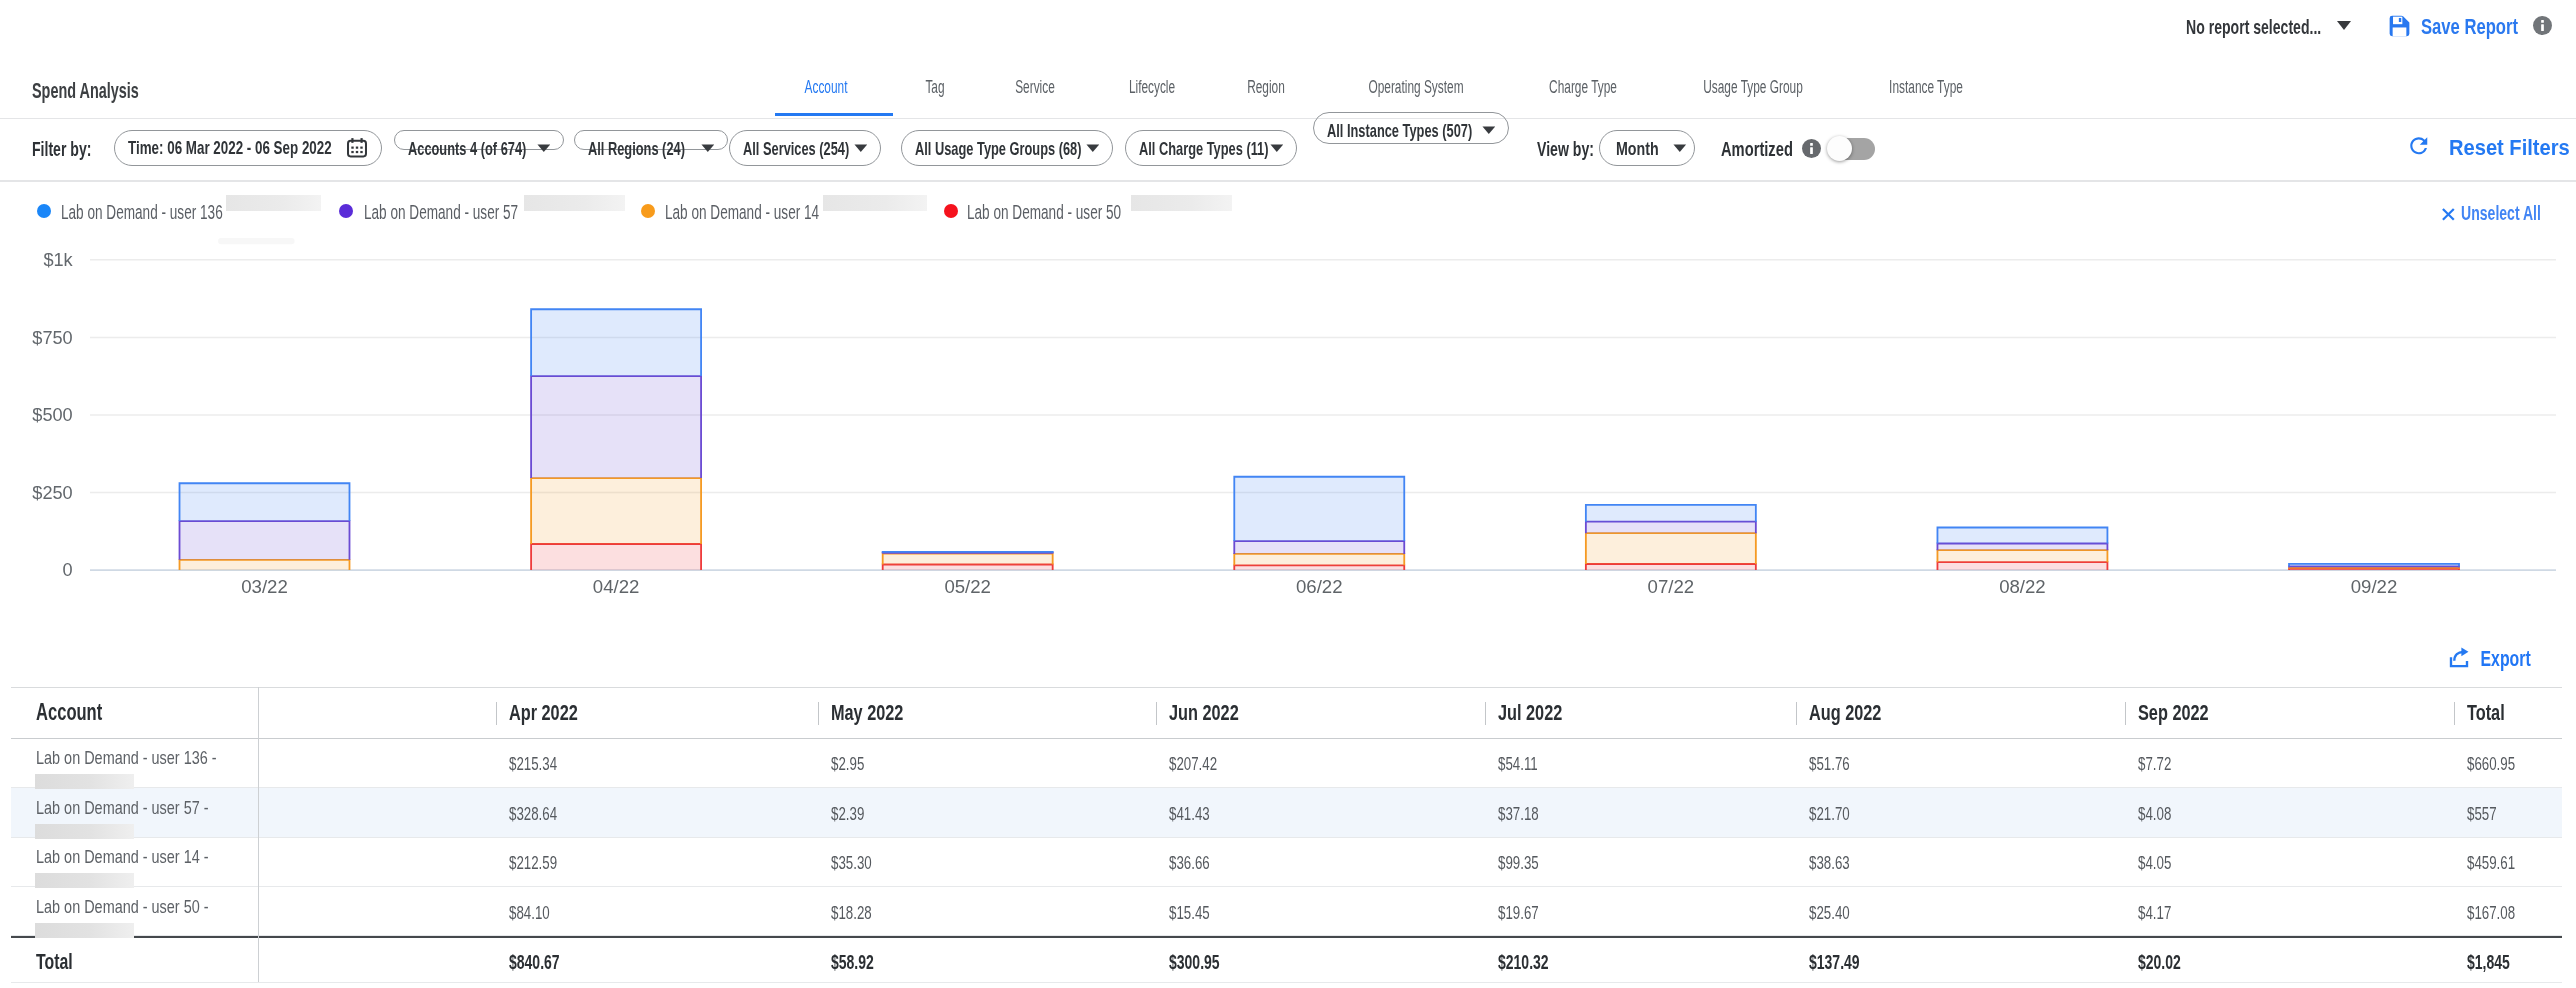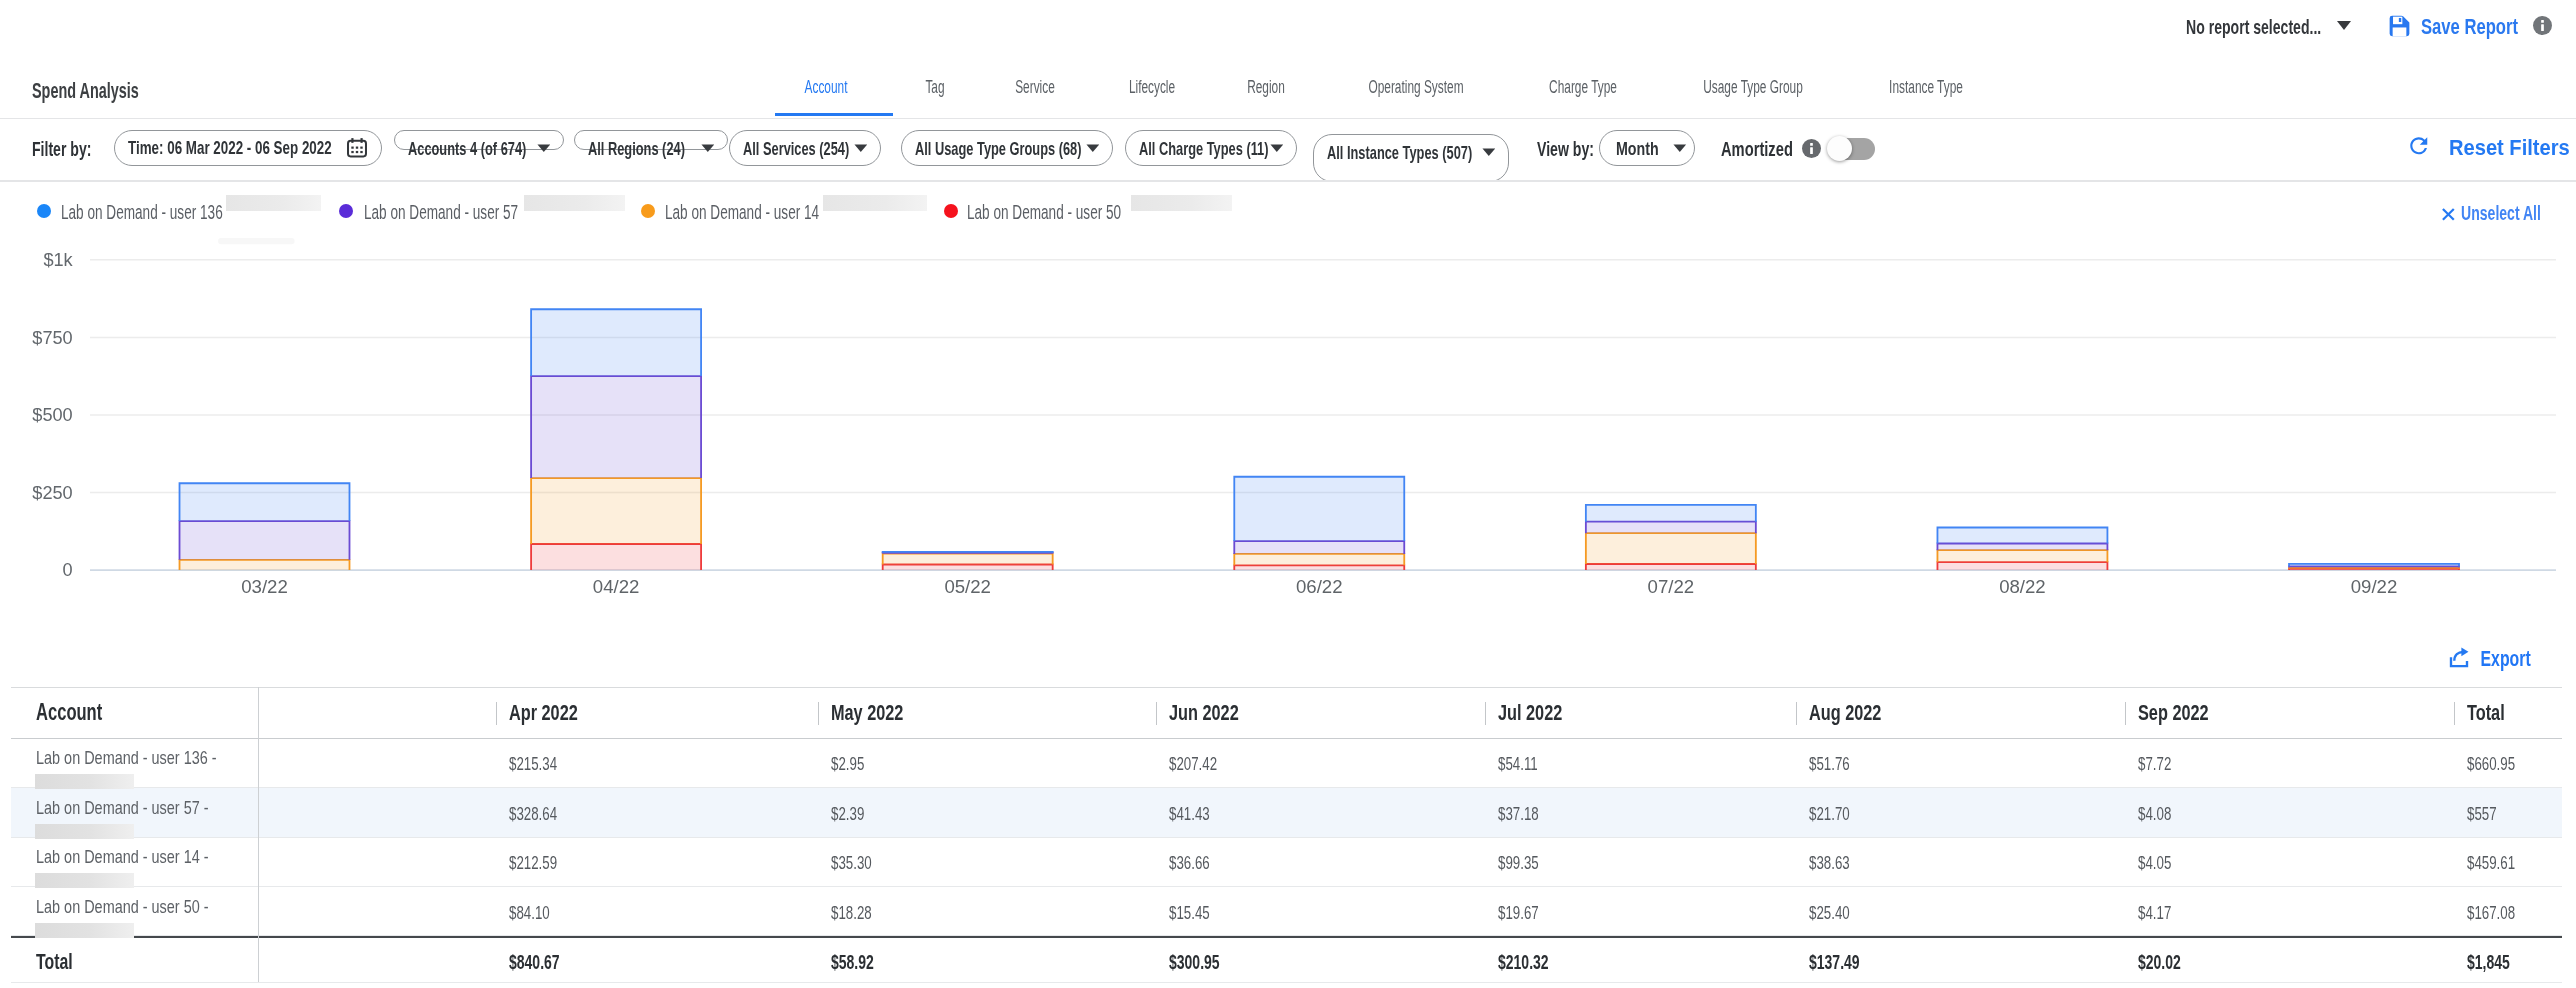--- a/index.html
+++ b/index.html
@@ -71,21 +71,21 @@
     <svg width="13.6" height="8.2" viewBox="0 0 15 9" style="position:absolute;right:12.7px;top:13px">
       <polygon points="0.5,0.5 14.5,0.5 7.5,8.7" fill="#383b3f"></polygon>
     </svg>
   </div>
 <div style="position:absolute;left:1125px;top:130px;width:172px;height:36px;border:1.5px solid #92969a;border-radius:19px;box-sizing:border-box">
     <span style="position:absolute;left:12.7px;top:7.8px;font-size:19px;font-weight:700;color:#303438;white-space:nowrap;transform:scaleX(0.675);transform-origin:left center;display:inline-block;line-height:19px">All Charge Types (11)</span>
     <svg width="13.6" height="8.2" viewBox="0 0 15 9" style="position:absolute;right:12.7px;top:13px">
       <polygon points="0.5,0.5 14.5,0.5 7.5,8.7" fill="#383b3f"></polygon>
     </svg>
   </div>
-<div style="position:absolute;left:1313px;top:134px;width:196px;height:48px;border:1.5px solid #92969a;border-radius:19px;box-sizing:border-box">
+<div style="position:absolute;left:1313px;top:112px;width:196px;height:32px;border:1.5px solid #92969a;border-radius:19px;box-sizing:border-box">
     <span style="position:absolute;left:12.7px;top:7.8px;font-size:19px;font-weight:700;color:#303438;white-space:nowrap;transform:scaleX(0.675);transform-origin:left center;display:inline-block;line-height:19px">All Instance Types (507)</span>
     <svg width="13.6" height="8.2" viewBox="0 0 15 9" style="position:absolute;right:12.7px;top:13px">
       <polygon points="0.5,0.5 14.5,0.5 7.5,8.7" fill="#383b3f"></polygon>
     </svg>
   </div>
 <div style="position:absolute;font-size:21px;font-weight:700;color:#2e3236;white-space:nowrap;line-height:21px;height:21px;top:138px;left:1537px;transform:scaleX(0.672);transform-origin:left center;">View by:</div>
 <div style="position:absolute;left:1599px;top:130px;width:96px;height:36px;border:1.5px solid #92969a;border-radius:19px;box-sizing:border-box">
     <span style="position:absolute;left:16.4px;top:7.8px;font-size:19px;font-weight:700;color:#303438;white-space:nowrap;transform:scaleX(0.75);transform-origin:left center;display:inline-block;line-height:19px">Month</span>
     <svg width="13.6" height="8.2" viewBox="0 0 15 9" style="position:absolute;right:7.3px;top:13px">
       <polygon points="0.5,0.5 14.5,0.5 7.5,8.7" fill="#383b3f"></polygon>

